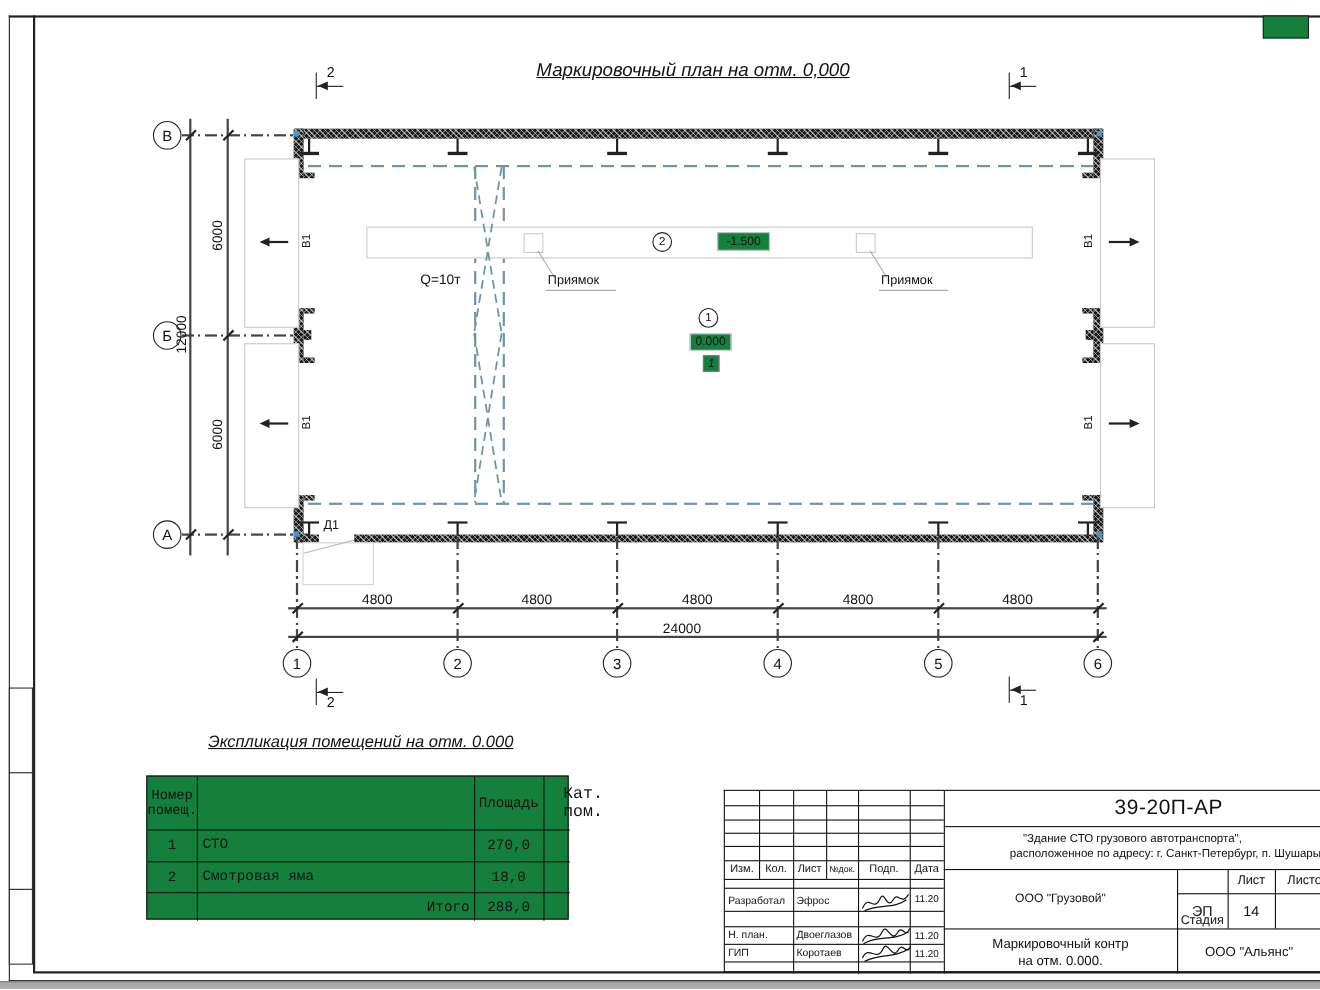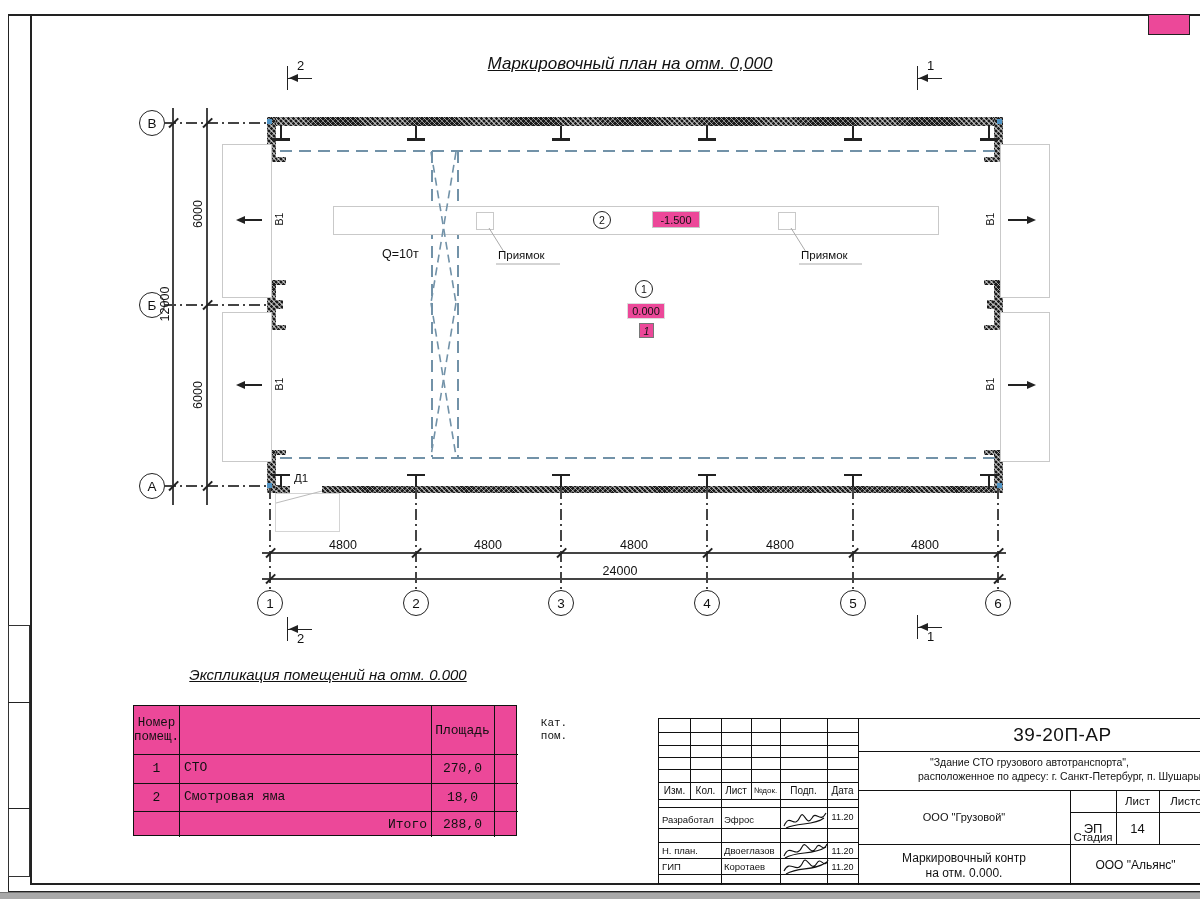--- a/index.html
+++ b/index.html
@@ -21,21 +21,21 @@
     display:flex;align-items:center;justify-content:center;font-size:13.5px;background:#fff;box-sizing:border-box;}
   .circle.sm{width:18px;height:18px;font-size:10.5px;}
   .txt{position:absolute;white-space:nowrap;color:#111;}
   .ctr{display:flex;align-items:center;justify-content:center;text-align:center;white-space:normal;}
   .vtext{transform:rotate(-90deg);}
   .colstem{position:absolute;width:2px;background:#222;}
   .colbar{position:absolute;width:18px;height:2.5px;background:#222;}
   .bluesq{position:absolute;width:5px;height:5px;background:#4f93c4;}
   .tri-l{position:absolute;width:0;height:0;border-top:4px solid transparent;border-bottom:4px solid transparent;border-right:9px solid #222;}
   .tri-r{position:absolute;width:0;height:0;border-top:4px solid transparent;border-bottom:4px solid transparent;border-left:9px solid #222;}
-  .box{position:absolute;box-sizing:border-box;background:#ec4899;}
+  .box{position:absolute;box-sizing:border-box;background:#15803d;}
   .tbl-line{position:absolute;background:#111;}
   svg{position:absolute;left:0;top:0;}
 </style>
 </head>
 <body>
 
 <div id="canvas">
 
   <div class="ln" style="left:8px;top:14px;width:1192px;height:1.5px;"></div>
   <div class="ln" style="left:8px;top:14px;width:1px;height:878px;"></div>
@@ -267,21 +267,21 @@
 
   <div class="box" style="left:133px;top:705px;width:384px;height:131px;border:1.5px solid #111;font-family:Liberation Mono, monospace;">
     <div class="tbl-line" style="left:45px;top:0;width:1.2px;height:131px;"></div>
     <div class="tbl-line" style="left:297px;top:0;width:1.2px;height:131px;"></div>
     <div class="tbl-line" style="left:360px;top:0;width:1.2px;height:131px;"></div>
     <div class="tbl-line" style="left:0;top:48px;width:384px;height:1.2px;"></div>
     <div class="tbl-line" style="left:0;top:77px;width:384px;height:1.2px;"></div>
     <div class="tbl-line" style="left:0;top:105px;width:384px;height:1.2px;"></div>
     <div class="abs ctr" style="left:0;top:0;width:45px;height:48px;font-size:12.5px;line-height:1.15;">Номер помещ.</div>
     <div class="abs ctr" style="left:297px;top:0;width:63px;height:48px;font-size:13px;">Площадь</div>
-    <div class="abs ctr" style="left:364px;top:0;width:24px;height:48px;font-size:11px;line-height:1.15;padding-left:44px;">Кат. пом.</div>
+    <div class="abs ctr" style="left:340px;top:0;width:24px;height:48px;font-size:15px;line-height:1.15;padding-left:44px;">Кат. пом.</div>
     <div class="abs ctr" style="left:0;top:48px;width:45px;height:29px;font-size:13px;">1</div>
     <div class="abs" style="left:50px;top:54px;font-size:13px;">СТО</div>
     <div class="abs ctr" style="left:297px;top:48px;width:63px;height:29px;font-size:13px;">270,0</div>
     <div class="abs ctr" style="left:0;top:77px;width:45px;height:28px;font-size:13px;">2</div>
     <div class="abs" style="left:50px;top:83px;font-size:13px;">Смотровая яма</div>
     <div class="abs ctr" style="left:297px;top:77px;width:63px;height:28px;font-size:13px;">18,0</div>
     <div class="abs" style="left:45px;top:111px;width:248px;font-size:13px;text-align:right;">Итого</div>
     <div class="abs ctr" style="left:297px;top:105px;width:63px;height:26px;font-size:13px;">288,0</div>
   </div>
 

